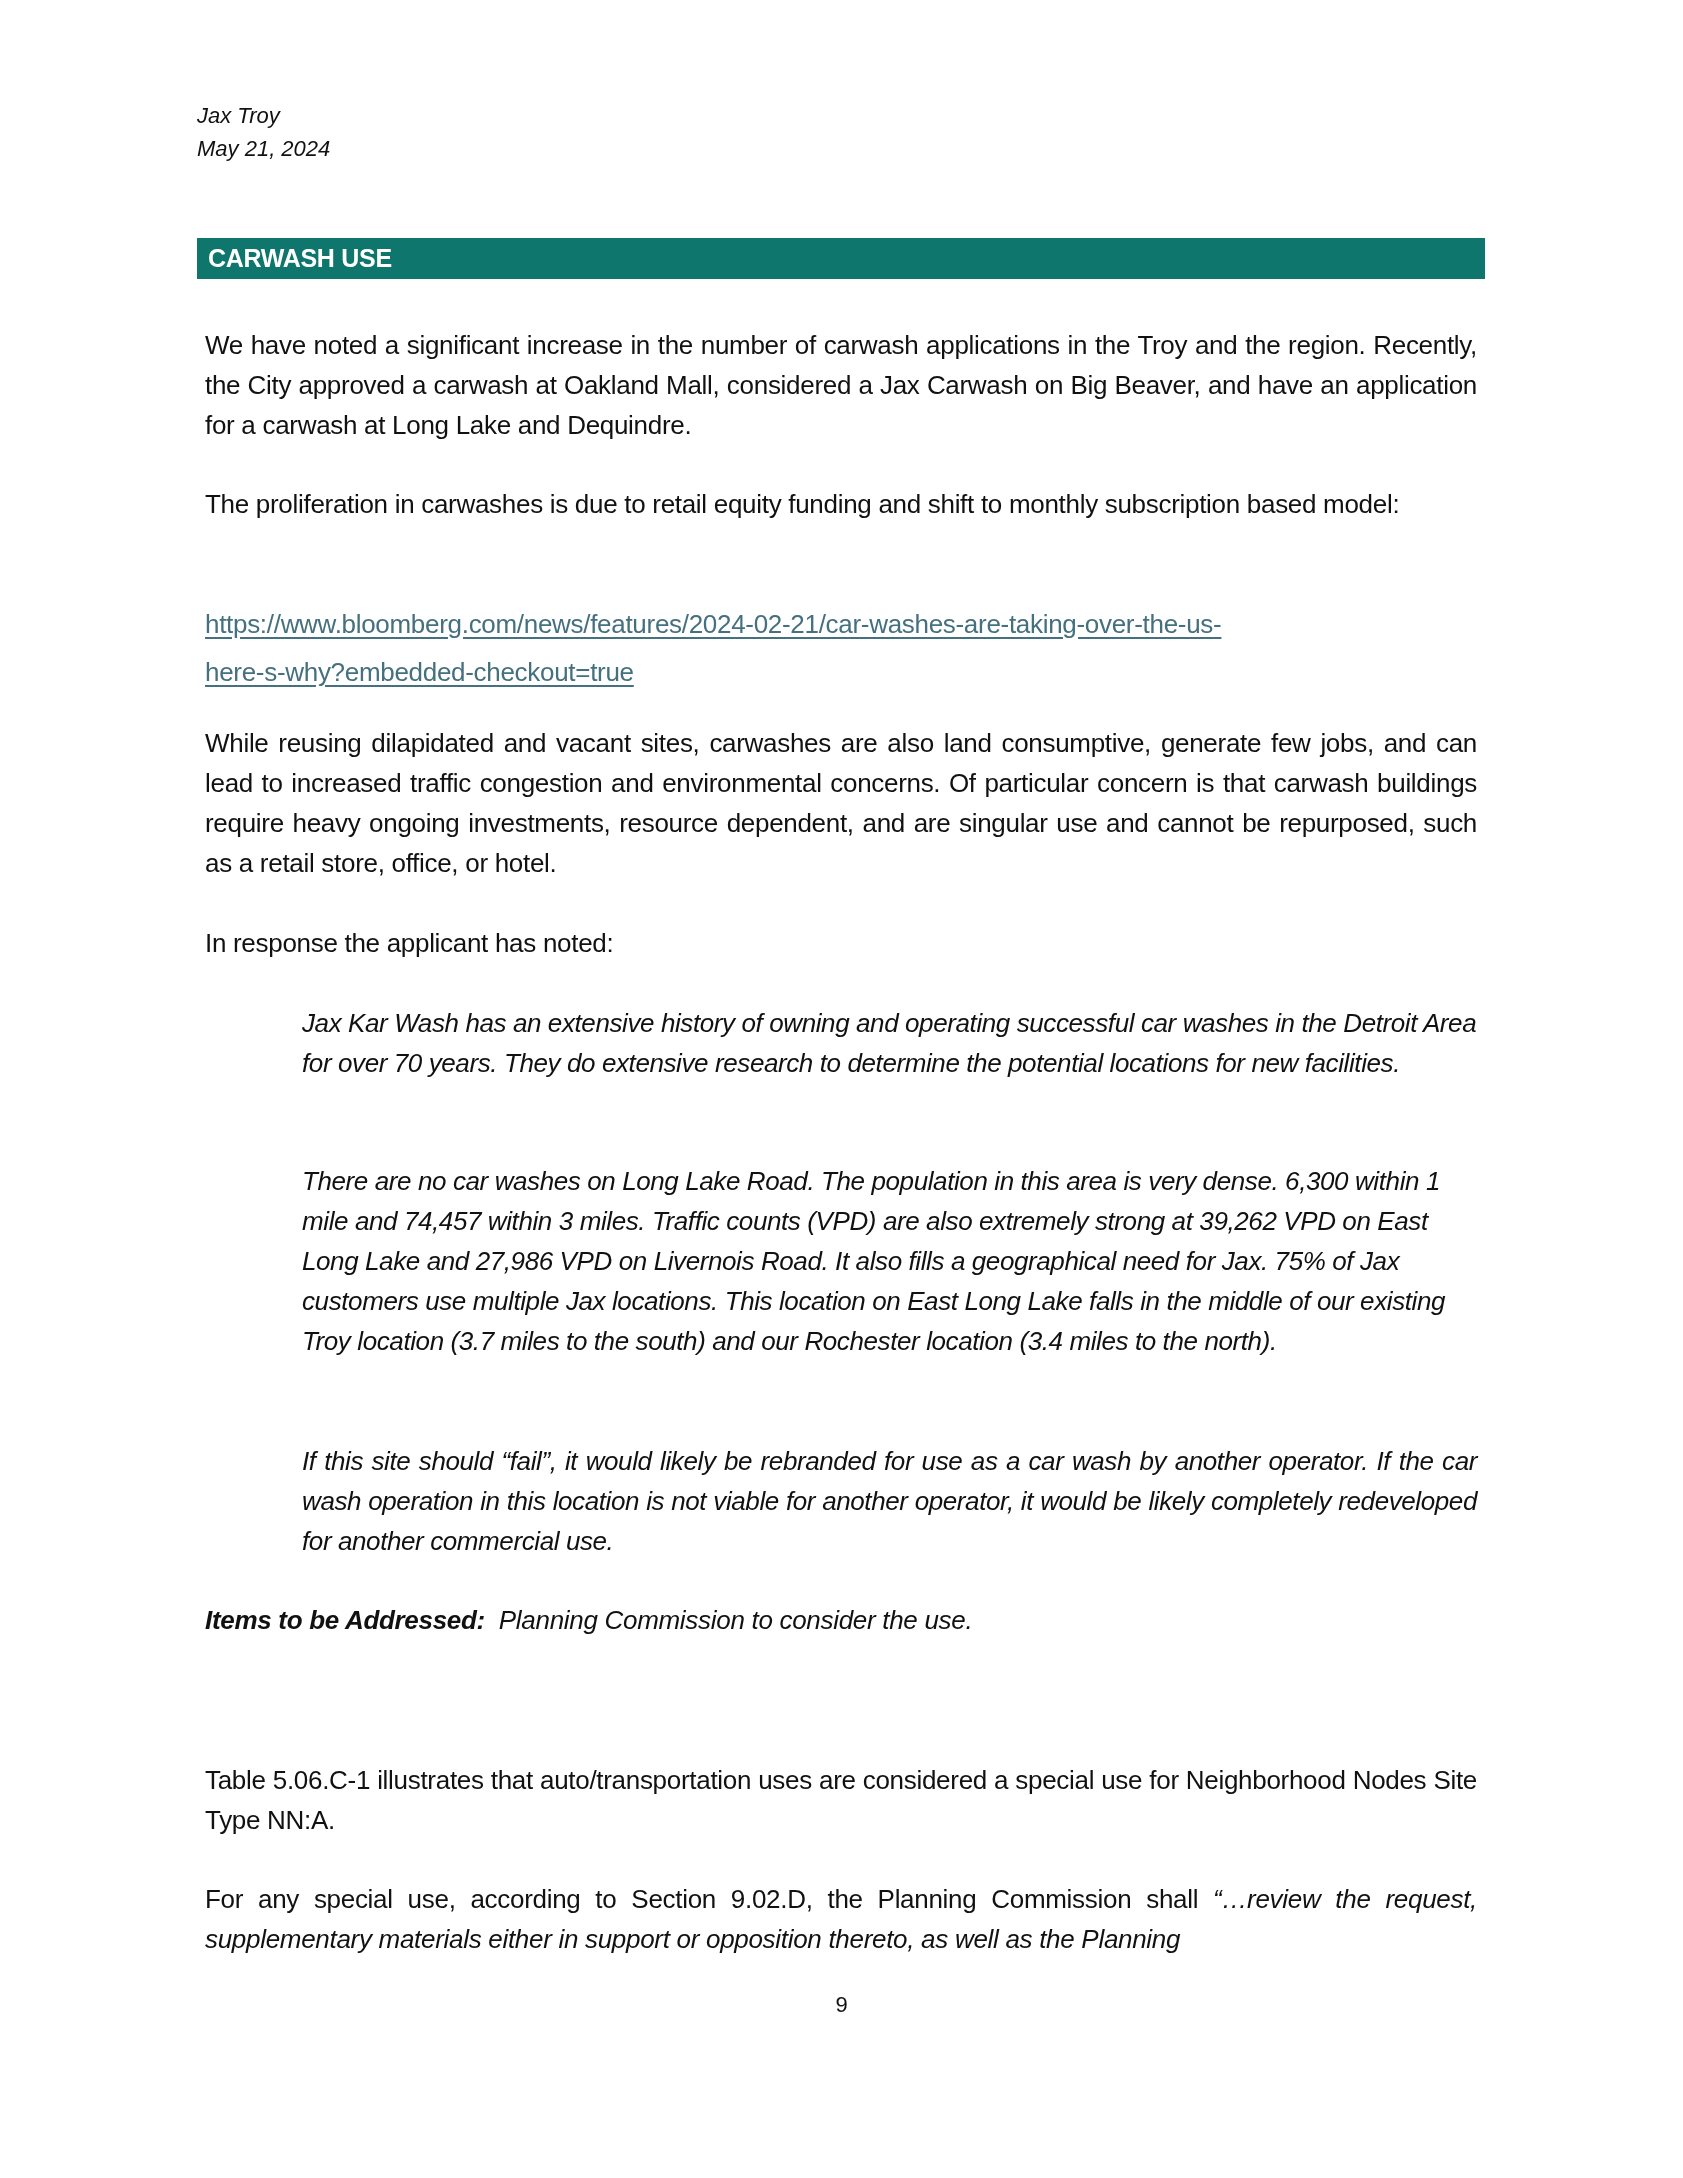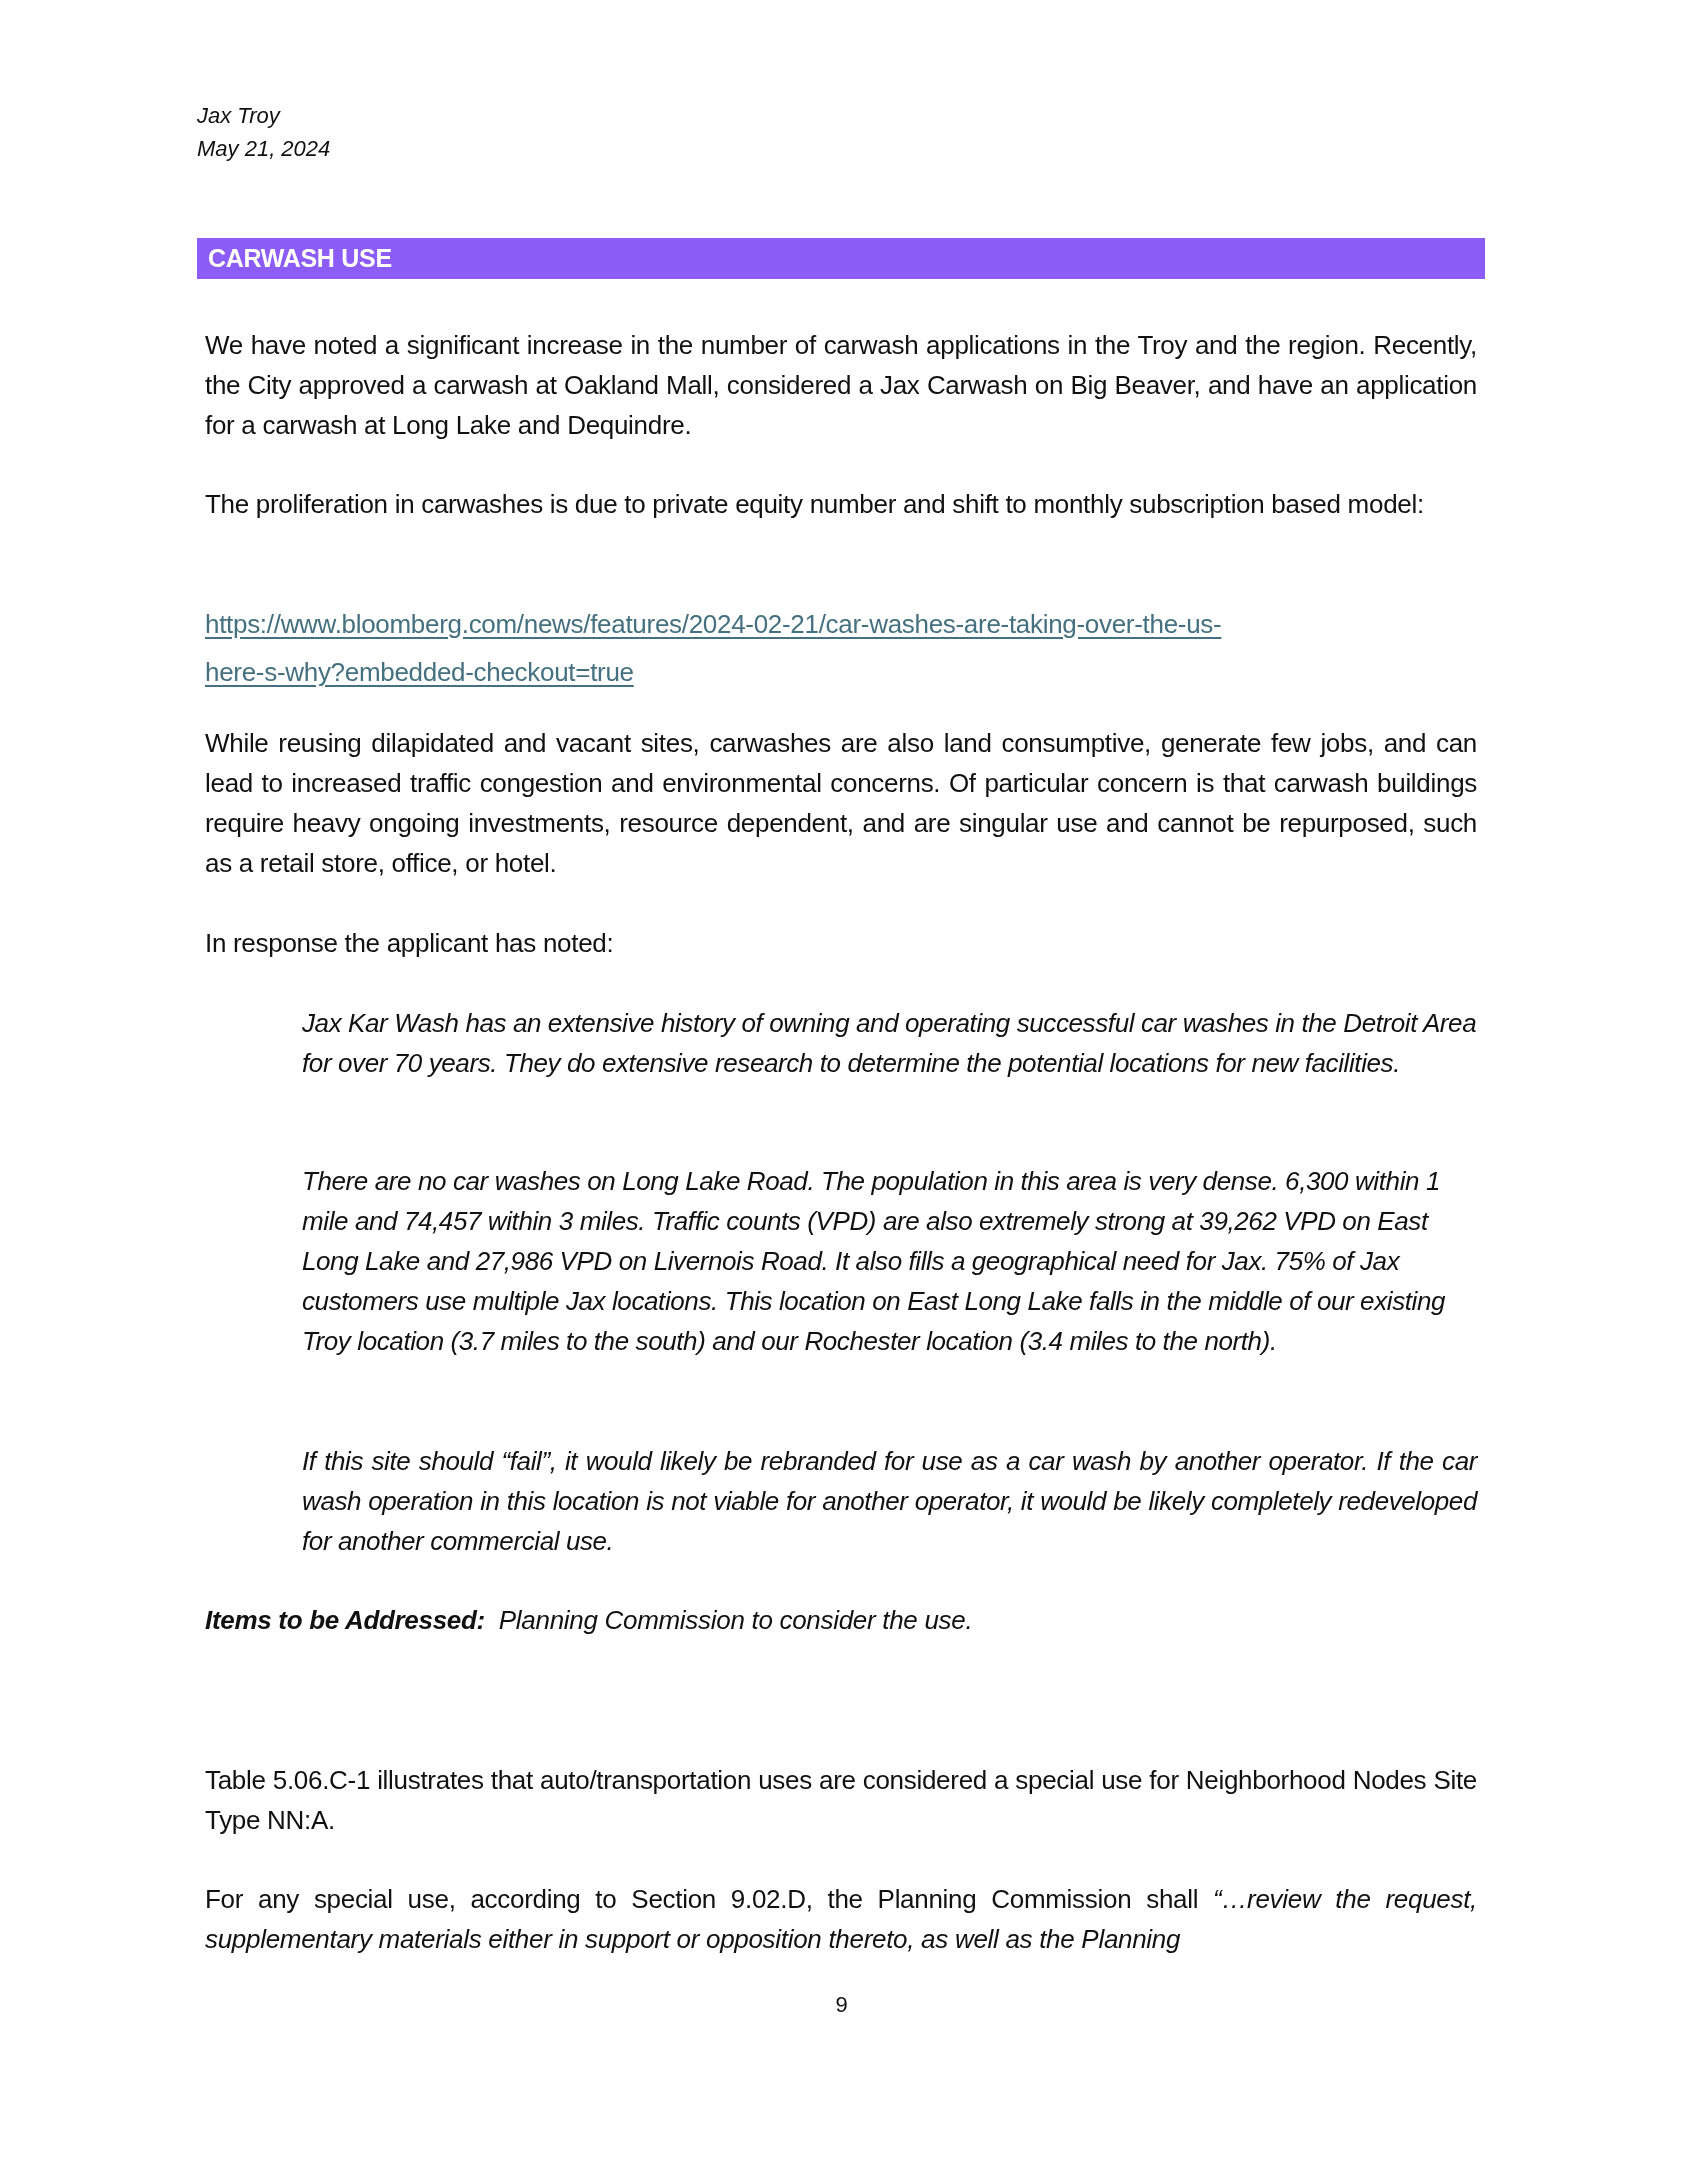--- a/index.html
+++ b/index.html
@@ -28,21 +28,21 @@
     font-style: italic;
     font-size: 22px;
     line-height: 33px;
     color: #111;
   }
   .section-bar {
     position: absolute;
     left: 197px;
     width: 1288px;
     height: 41px;
-    background: #8b5cf6;
+    background: #0f766e;
     color: #ffffff;
     font-weight: bold;
     font-size: 25px;
     line-height: 41px;
     padding-left: 11px;
     box-sizing: border-box;
     letter-spacing: -0.3px;
   }
   .block {
     position: absolute;
@@ -95,21 +95,21 @@
     <div>May 21, 2024</div>
   </div>
 
   <div class="section-bar" style="top:238px;">CARWASH USE</div>
 
   <div class="block justify" style="top:317px;">
     <p>We have noted a significant increase in the number of carwash applications in the Troy and the region.  Recently, the City approved a carwash at Oakland Mall, considered a Jax Carwash on Big Beaver, and have an application for a carwash at Long Lake and Dequindre.</p>
   </div>
 
   <div class="block justify" style="top:476px;">
-    <p>The proliferation in carwashes is due to private equity number and shift to monthly subscription based model:</p>
+    <p>The proliferation in carwashes is due to retail equity funding and shift to monthly subscription based model:</p>
   </div>
 
   <div class="block" style="top:596px;">
     <p><a class="link">https://www.bloomberg.com/news/features/2024-02-21/car-washes-are-taking-over-the-us-</a></p>
     <p><a class="link">here-s-why?embedded-checkout=true</a></p>
   </div>
 
   <div class="block justify" style="top:715px;">
     <p>While reusing dilapidated and vacant sites, carwashes are also land consumptive, generate few jobs, and can lead to increased traffic congestion and environmental concerns.  Of particular concern is that carwash buildings require heavy ongoing investments, resource dependent, and are singular use and cannot be repurposed, such as a retail store, office, or hotel.</p>
   </div>

